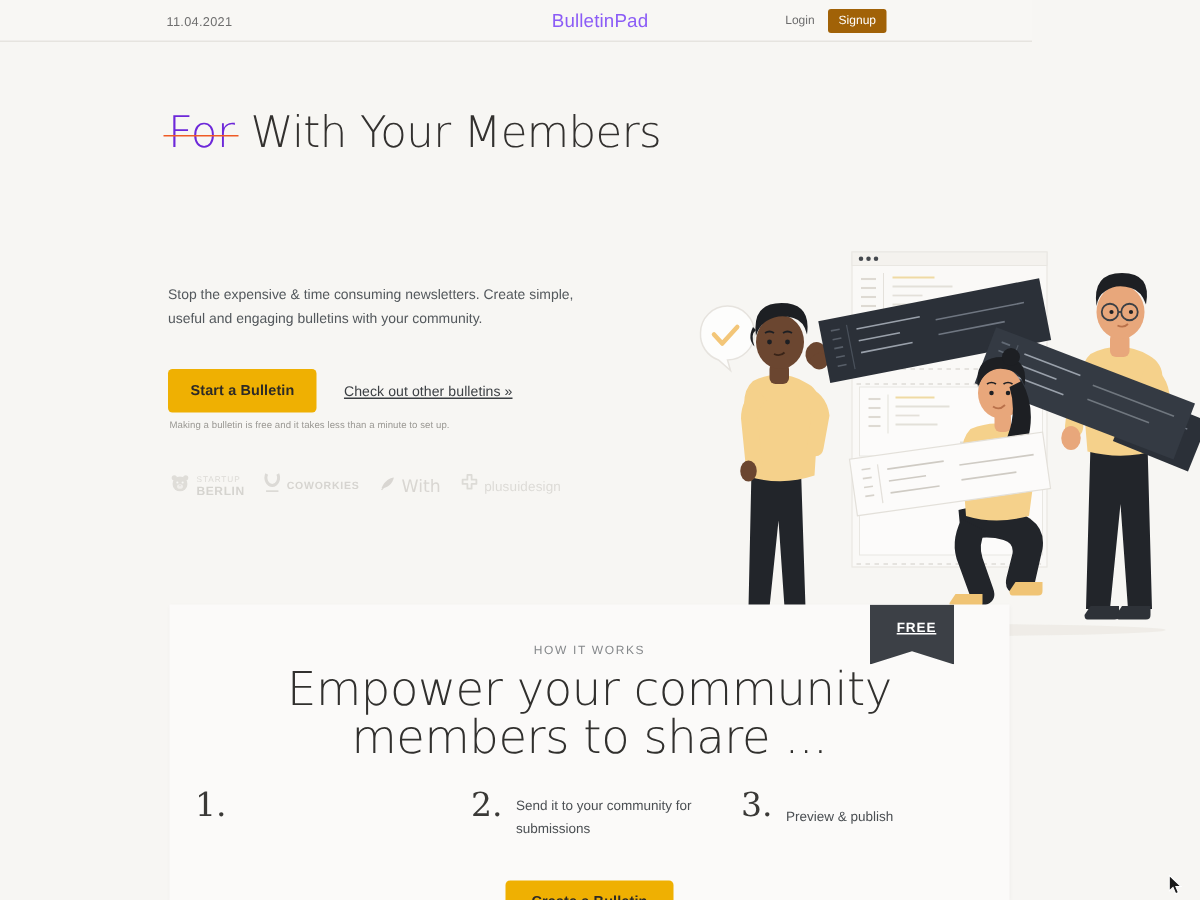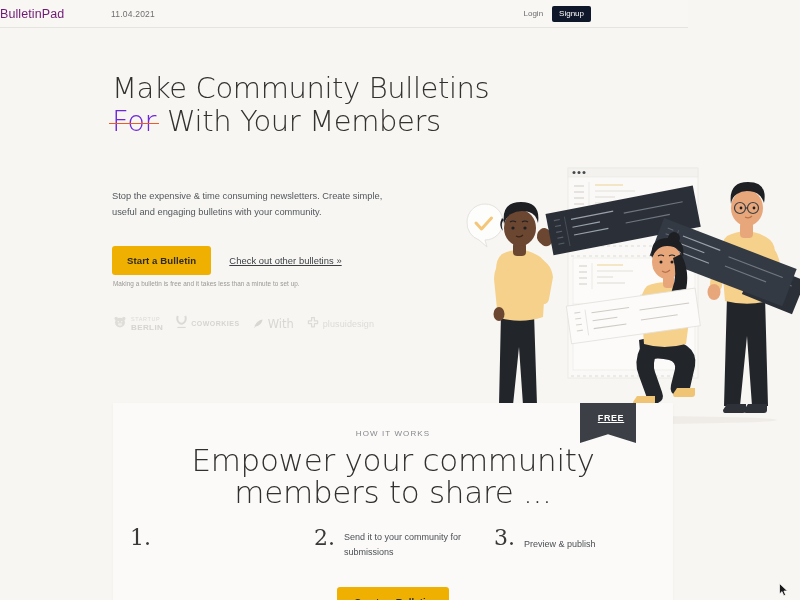--- a/index.html
+++ b/index.html
@@ -32,42 +32,43 @@
   #topbar-date {
     position: absolute;
     left: 111px;
     font-size: 8.5px;
     color: #6f6f6f;
     letter-spacing: 0.2px;
   }
   #topbar-title {
     position: absolute;
     left: 0; width: 800px;
+    text-align: center;
     font-size: 12.5px;
-    color: #701a75;
+    color: #8b5cf6;
     letter-spacing: 0.1px;
   }
   #topbar-auth {
     position: absolute;
     right: 97px;
     display: flex;
     align-items: center;
     gap: 9px;
   }
   .login-link {
     font-size: 8px;
     color: #6d6d6d;
     text-decoration: none;
     cursor: pointer;
     padding-left: 25px;
   }
   .signup-btn {
     font-size: 8px;
     color: #ffffff;
-    background: #0f172a;
+    background: #a16207;
     border: none;
     border-radius: 2px;
     padding: 3.5px 7px;
     cursor: pointer;
     font-family: "Liberation Sans", sans-serif;
   }
 
   
   #hero {
     position: absolute;
@@ -312,21 +313,20 @@
   <span id="topbar-title">BulletinPad</span>
   <div id="topbar-auth">
     <a class="login-link">Login</a>
     <button class="signup-btn">Signup</button>
   </div>
 </div>
 
 <div id="hero">
 
   <h1 id="headline">
-    <span>Make Community Bulletins</span>
     <span class="line2">
       <span class="struck">For</span>
       <span>With Your Members</span>
     </span>
   </h1>
 
   <p id="subhead">Stop the expensive &amp; time consuming newsletters. Create simple, useful and engaging bulletins with your community.</p>
 
   <div id="cta-row">
     <button class="primary-btn">Start a Bulletin</button>

